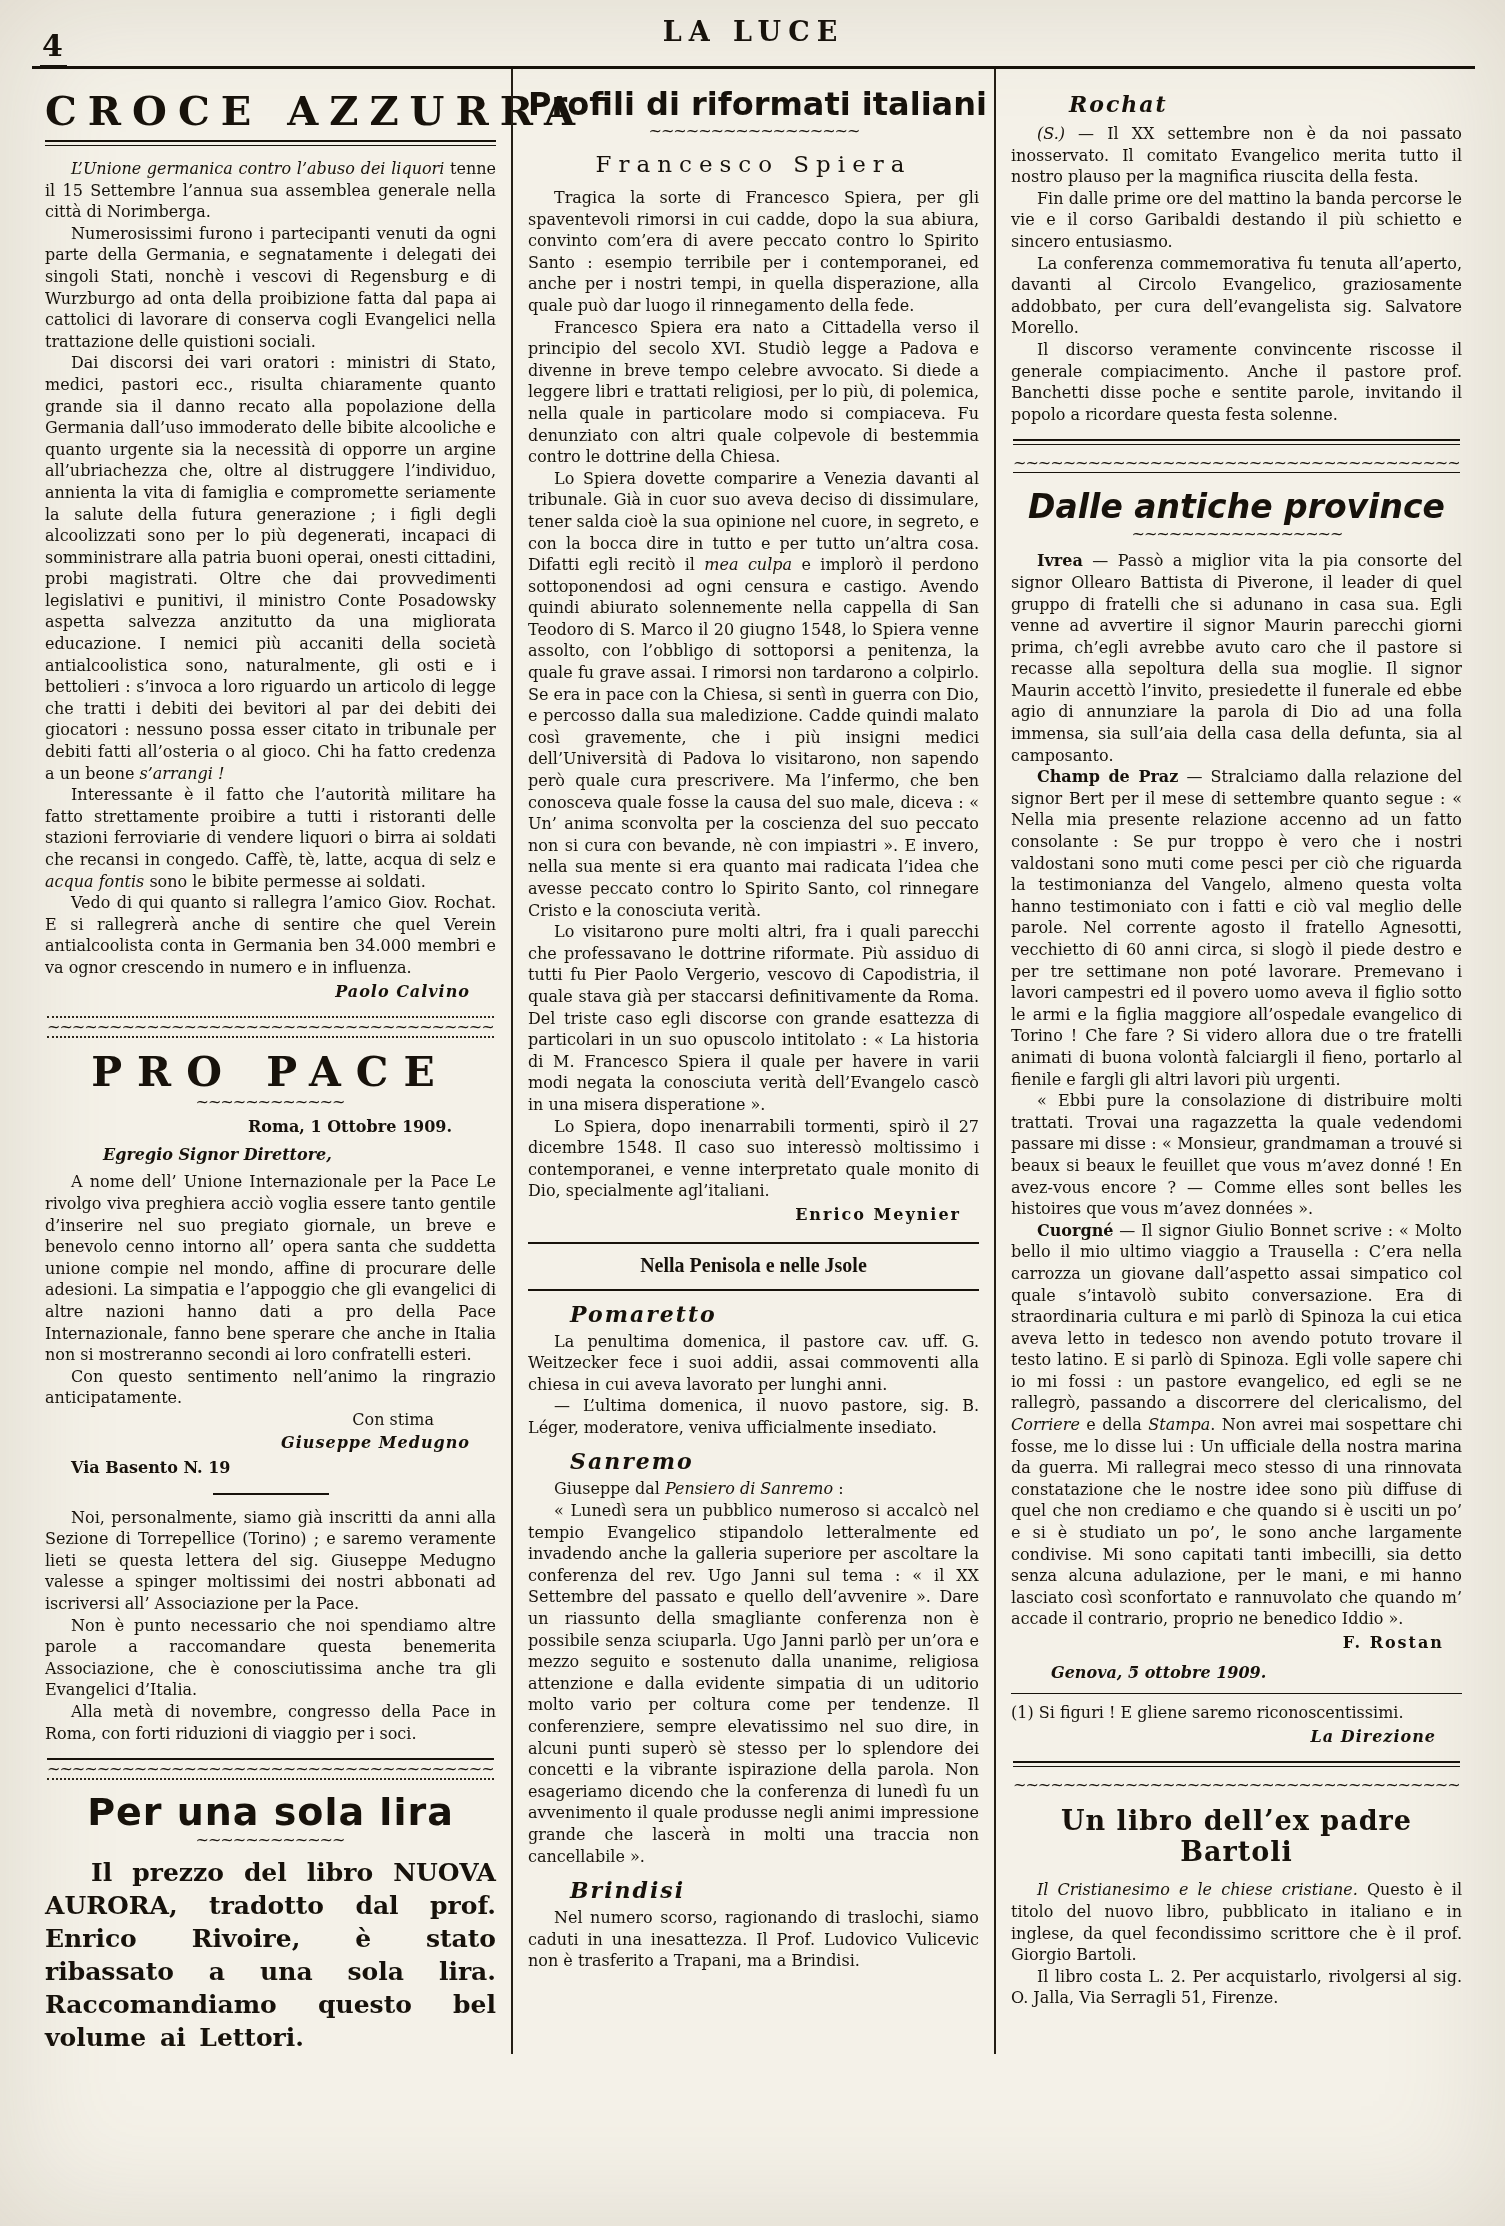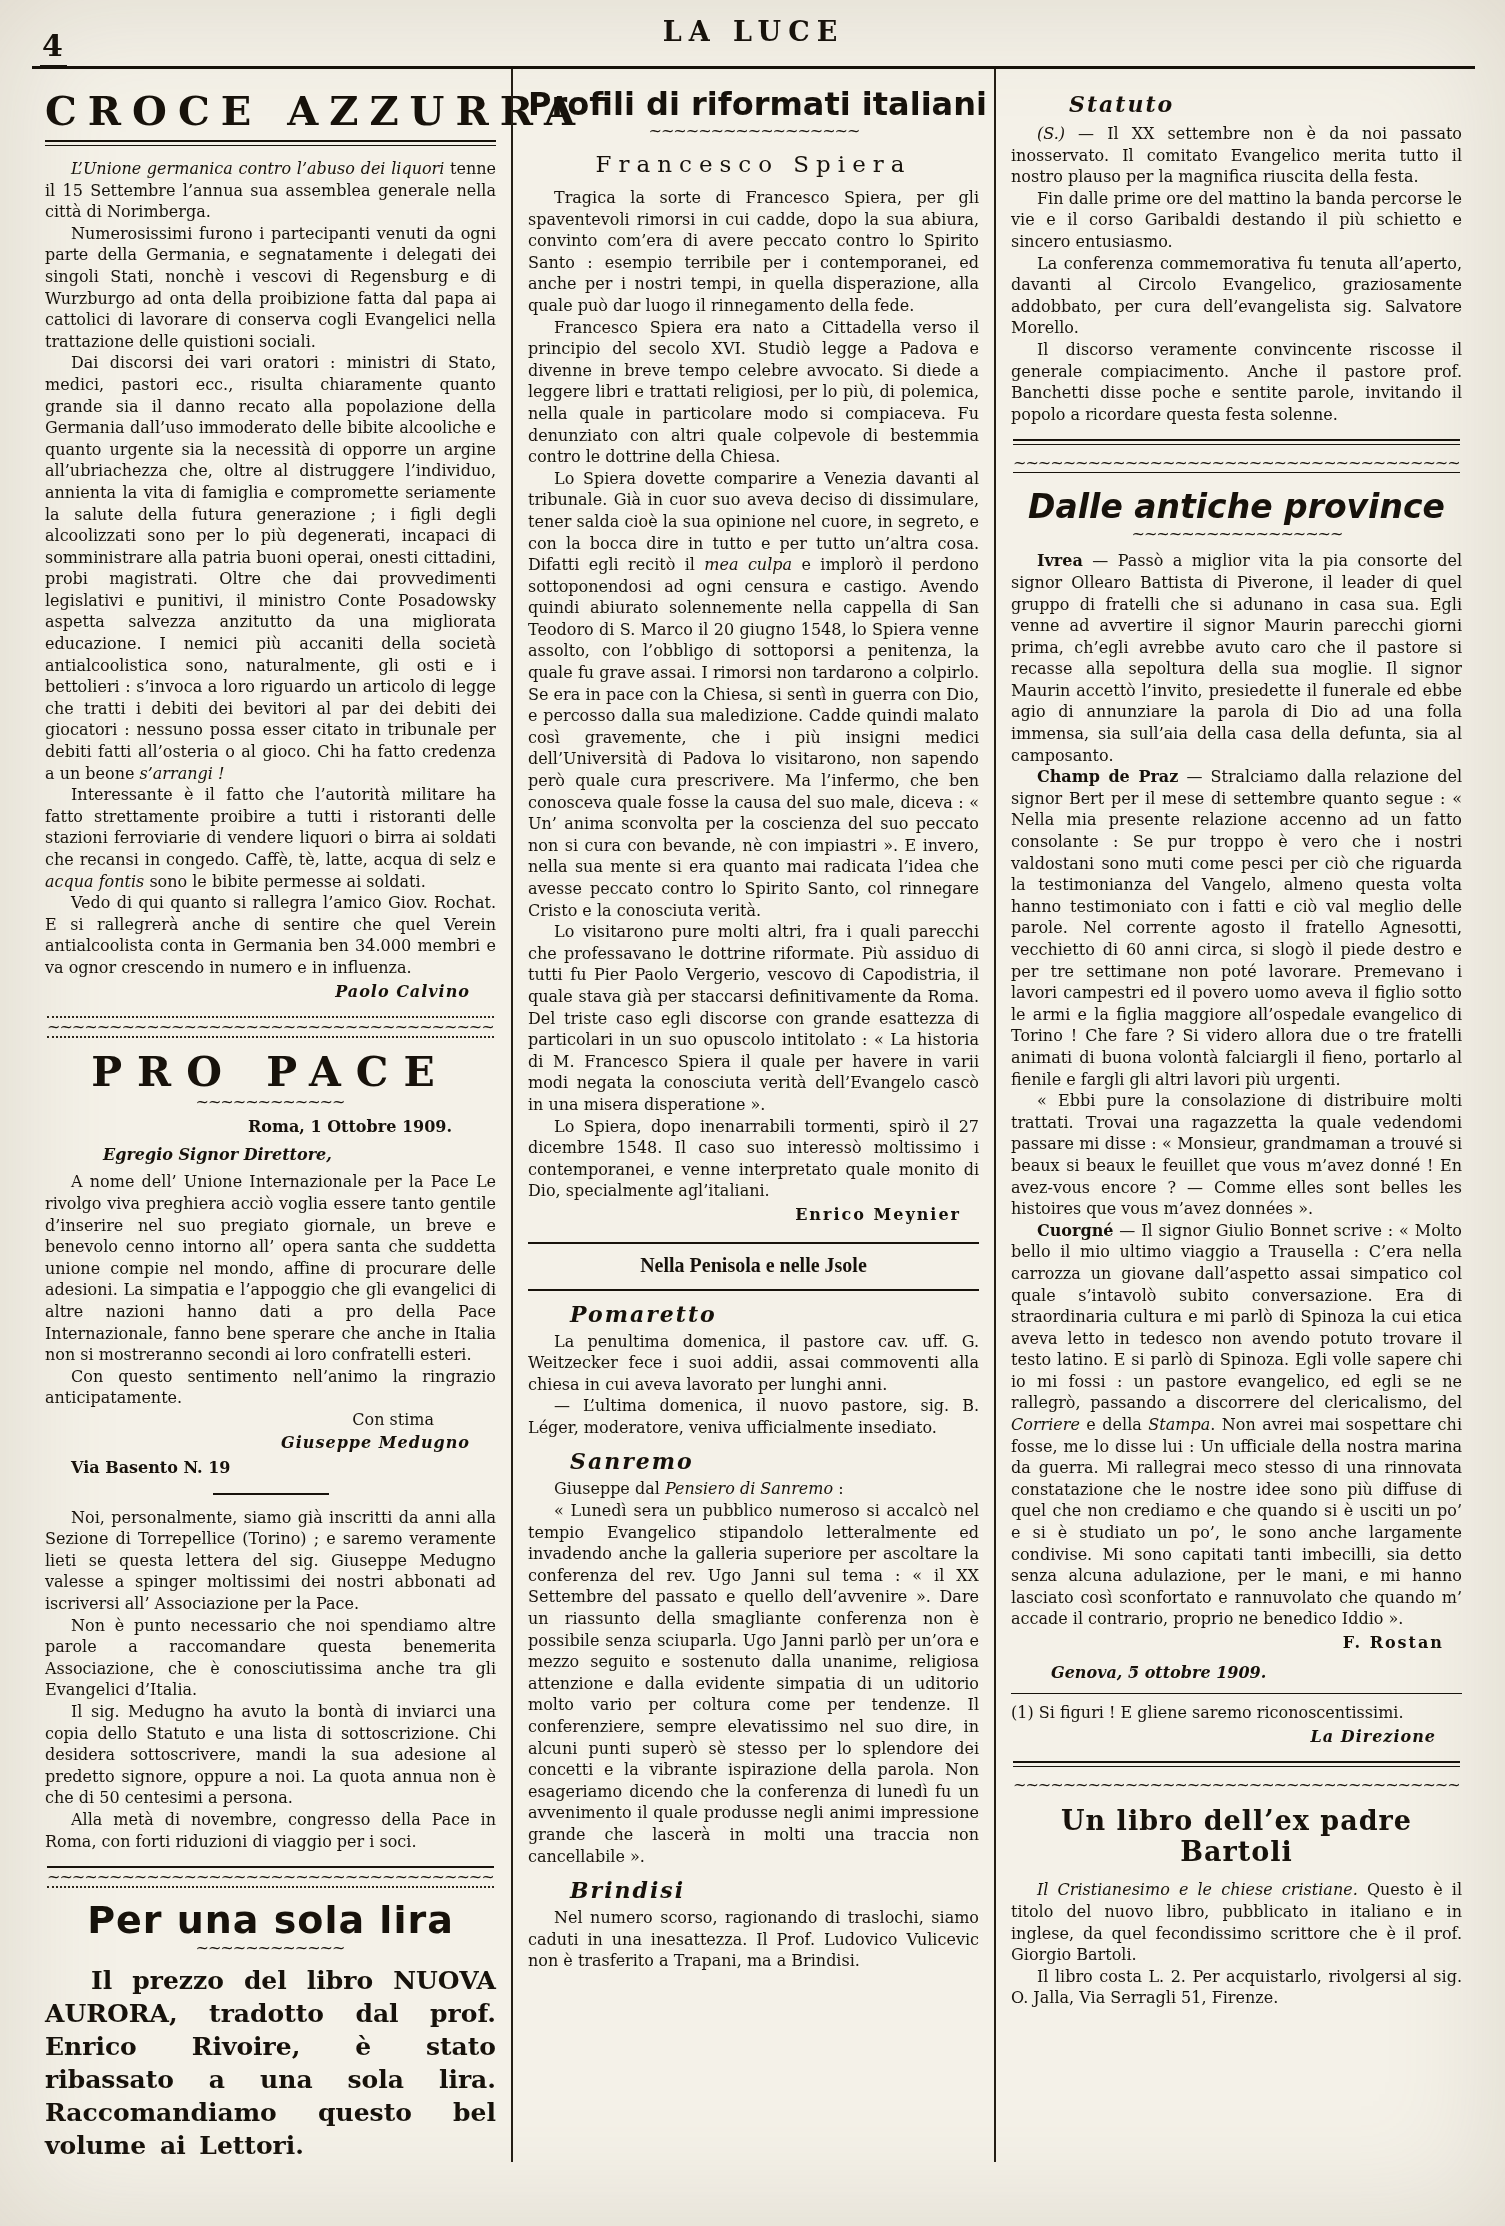--- a/index.html
+++ b/index.html
@@ -120,21 +120,20 @@
             <p class="para"><span>A nome dell’ Unione Internazionale per la Pace Le rivolgo viva preghiera acciò voglia essere tanto gentile d’inserire nel suo pregiato giornale, un breve e benevolo cenno intorno all’ opera santa che suddetta unione compie nel mondo, affine di procurare delle adesioni. La simpatia e l’appoggio che gli evangelici di altre nazioni hanno dati a pro della Pace Internazionale, fanno bene sperare che anche in Italia non si mostreranno secondi ai loro confratelli esteri.</span></p>
             <p class="para"><span>Con questo sentimento nell’animo la ringrazio anticipatamente.</span></p>
             <p class="para constima"><span>Con stima</span></p>
             <p class="para sig"><span>Giuseppe Medugno</span></p>
             <p class="para addr"><span class="bd">Via Basento N. 19</span></p>
           </div>
         <div class="shortrule"></div>
         <div>
             <p class="para"><span>Noi, personalmente, siamo già inscritti da anni alla Sezione di Torrepellice (Torino) ; e saremo veramente lieti se questa lettera del sig. Giuseppe Medugno valesse a spinger moltissimi dei nostri abbonati ad iscriversi all’ Associazione per la Pace.</span></p>
             <p class="para"><span>Non è punto necessario che noi spendiamo altre parole a raccomandare questa benemerita Associazione, che è conosciutissima anche tra gli Evangelici d’Italia.</span></p>
-            <p class="para"><span>Il sig. Medugno ha avuto la bontà di inviarci una copia dello Statuto e una lista di sottoscrizione. Chi desidera sottoscrivere, mandi la sua adesione al predetto signore, oppure a noi. La quota annua non è che di 50 centesimi a persona.</span></p>
             <p class="para"><span>Alla metà di novembre, congresso della Pace in Roma, con forti riduzioni di viaggio per i soci.</span></p>
           </div>
       </article>
 
       <div class="divider">
         <div class="rule-solid"></div>
         <div class="wavy"></div>
         <div class="dotline"></div>
       </div>
 
@@ -180,21 +179,21 @@
         <h4 class="subhead">Brindisi</h4>
         <div>
             <p class="para"><span>Nel numero scorso, ragionando di traslochi, siamo caduti in una inesattezza. Il Prof. Ludovico Vulicevic non è trasferito a Trapani, ma a Brindisi.</span></p>
           </div>
       </article>
     </section>
 
     <section class="col">
       <article>
         <div class="gap-s"></div>
-        <h4 class="subhead grotte">Statuto</h4>
+        <h4 class="subhead grotte">Rochat</h4>
         <div>
             <p class="para"><span class="it">(S.)</span><span> — Il XX settembre non è da noi passato inosservato. Il comitato Evangelico merita tutto il nostro plauso per la magnifica riuscita della festa.</span></p>
             <p class="para"><span>Fin dalle prime ore del mattino la banda percorse le vie e il corso Garibaldi destando il più schietto e sincero entusiasmo.</span></p>
             <p class="para"><span>La conferenza commemorativa fu tenuta all’aperto, davanti al Circolo Evangelico, graziosamente addobbato, per cura dell’evangelista sig. Salvatore Morello.</span></p>
             <p class="para"><span>Il discorso veramente convincente riscosse il generale compiacimento. Anche il pastore prof. Banchetti disse poche e sentite parole, invitando il popolo a ricordare questa festa solenne.</span></p>
           </div>
       </article>
 
       <div class="divider">
         <div class="rule-double"></div>

